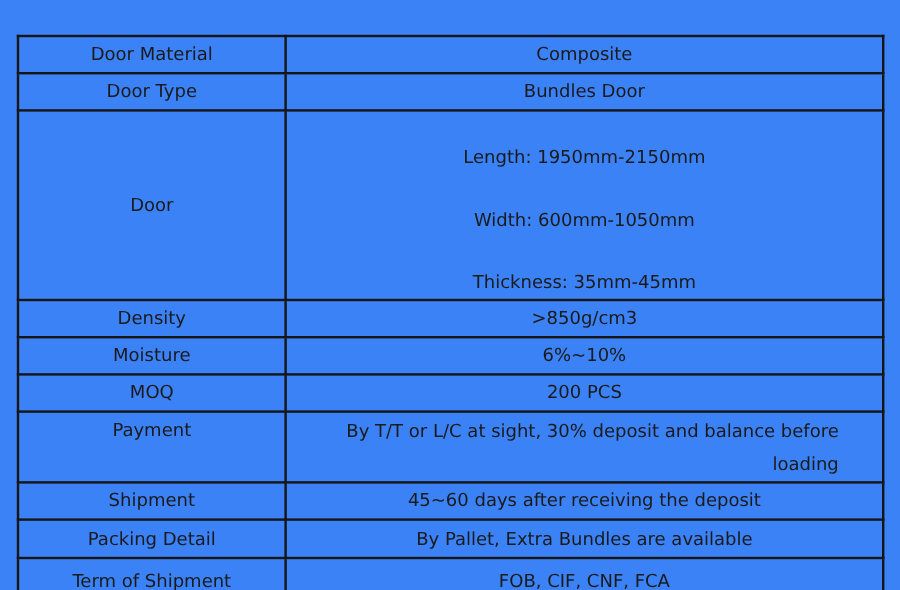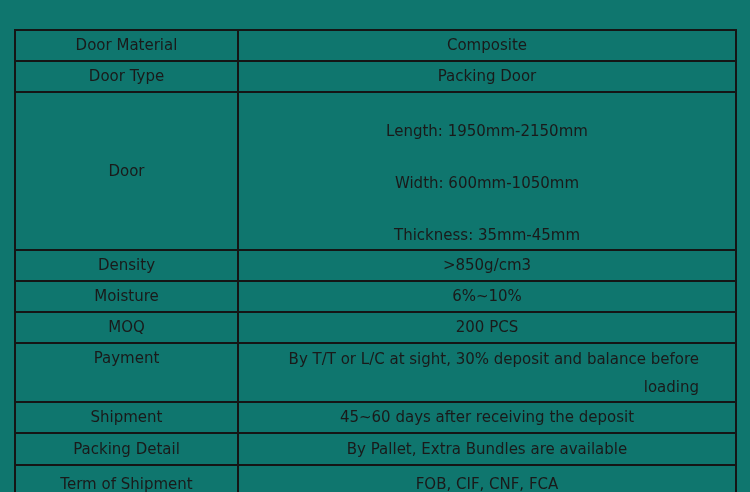--- a/index.html
+++ b/index.html
@@ -4,21 +4,21 @@
 <style>
   html, body {
     margin: 0;
     padding: 0;
     background: #ffffff;
   }
   .canvas {
     position: relative;
     width: 750px;
     height: 492px;
-    background: #0f766e;
+    background: #3b82f6;
     overflow: hidden;
     font-family: "DejaVu Sans", "Liberation Sans", sans-serif;
     color: #1a1a1a;
   }
   table.spec-table {
     position: absolute;
     left: 14px;
     top: 29px;
     width: 721px;
     border-collapse: collapse;
@@ -54,21 +54,21 @@
       <col style="width:223px">
       <col style="width:498px">
     </colgroup>
     <tbody>
       <tr class="r-std">
         <td class="label">Door Material</td>
         <td class="value">Composite</td>
       </tr>
       <tr class="r-std">
         <td class="label">Door Type</td>
-        <td class="value">Packing Door</td>
+        <td class="value">Bundles Door</td>
       </tr>
       <tr class="r-size">
         <td class="label">Door</td>
         <td class="value">
           <div>Length: 1950mm-2150mm</div>
           <div>Width: 600mm-1050mm</div>
           <div>Thickness: 35mm-45mm</div>
         </td>
       </tr>
       <tr class="r-std">

